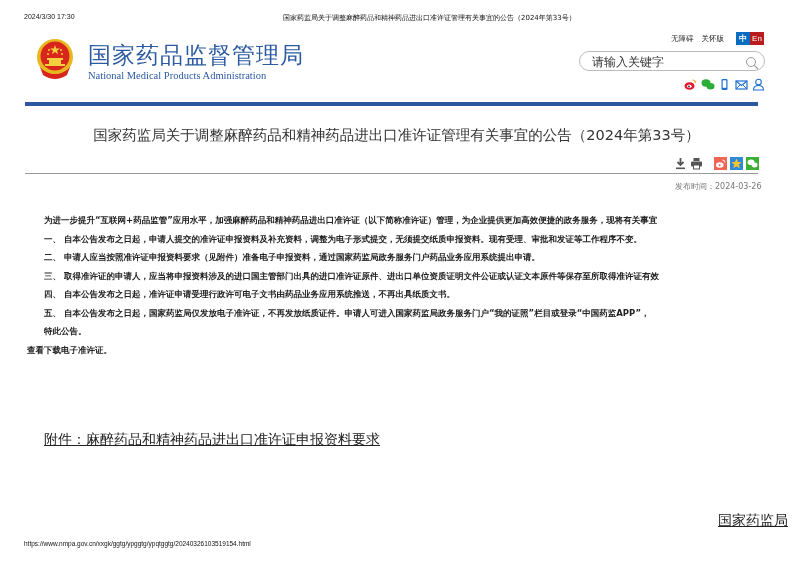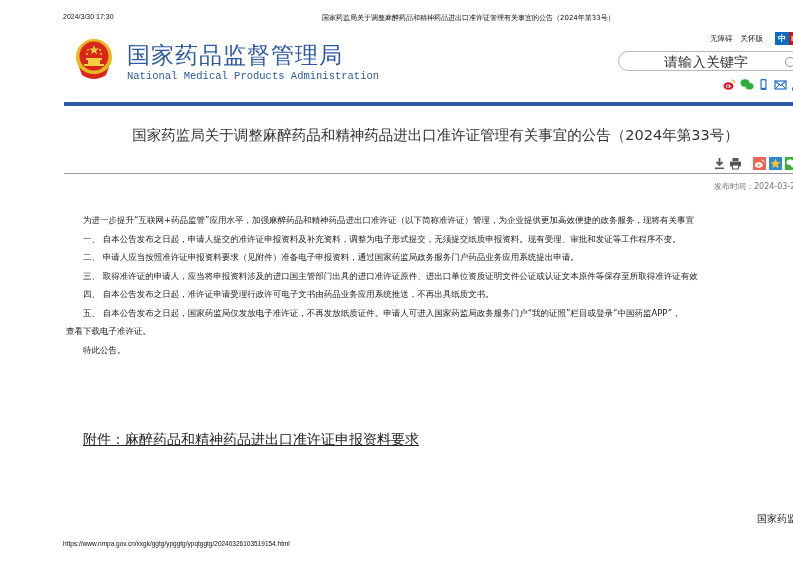--- a/index.html
+++ b/index.html
@@ -1,45 +1,45 @@
 <!DOCTYPE html>
 <html><head>
 <meta charset="utf-8">
 <style>
   html, body { margin:0; padding:0; }
   body { width:793px; height:561px; background:#fff; position:relative; overflow:hidden;
          font-family:"DejaVu Sans","Liberation Sans",sans-serif; color:#222; }
-  .abs { position:absolute;margin-left:39px; }
+  .abs { position:absolute; }
   .print-date { left:24px; top:13px; font-size:7px; color:#111; font-family:"Liberation Sans",sans-serif; }
   .print-title { left:283px; top:13px; font-size:7px; color:#111; white-space:nowrap; }
   .emblem { left:34px; top:37px; width:41px; width:40px; height:44px; }
   .site-cn { left:88px; top:40px; font-size:23px; font-weight:normal; color:#2c5aa0; letter-spacing:1px; white-space:nowrap; }
-  .site-en { left:88px; top:70px; font-size:10.5px; color:#2c5aa0; font-family:Liberation Mono, monospace; white-space:nowrap; }
+  .site-en { left:88px; top:70px; font-size:10.5px; color:#2c5aa0; font-family:Liberation Serif, serif; white-space:nowrap; }
   .top-links { left:671px; top:34px; font-size:7.5px; color:#222; white-space:nowrap; }
   .top-links span { margin-right:8px; cursor:pointer; }
   .lang { left:736px; top:32px; display:flex; }
   .lang div { width:14px; height:13px; font-size:8px; text-align:center; line-height:13px; cursor:pointer; }
   .lang .zh { background:#0a6cc0; color:#fff; font-weight:bold; }
   .lang .en { background:#b91c1c; color:#fff; font-family:"Liberation Sans",sans-serif; }
   .search { left:579px; top:51px; width:186px; height:20px; border:1px solid #bbb; border-radius:11px; box-sizing:border-box; }
-  .search input { position:absolute; left:12px; top:3px; width:150px; height:13px; border:none; outline:none; font-size:14px; color:#333; background:transparent; padding:0; font-family:"DejaVu Sans",sans-serif;text-align:center; }
+  .search input { position:absolute; left:12px; top:3px; width:150px; height:13px; border:none; outline:none; font-size:12px; color:#333; background:transparent; padding:0; font-family:"DejaVu Sans",sans-serif; }
   .search input::placeholder { color:#333; }
   .search .sicon { position:absolute; right:5px; top:3px; width:14px; height:14px; }
   .social { left:684px; top:76px; display:flex; gap:4px; align-items:center; }
   .social div { width:13px; height:13px; cursor:pointer; }
   .blue-bar { left:25px; top:102px; width:733px; height:4px; background:#2c5aa0; }
   .article-title { left:0; top:126px; width:793px; text-align:center; font-size:14.5px; color:#333; white-space:nowrap; }
   .tools { left:674px; top:155px; display:flex; gap:3px; align-items:center; }
   .tools .ic { width:13px; height:13px; cursor:pointer; }
   .divider { left:25px; top:173px; width:733px; height:1px; background:#999; }
   .pubdate { left:675px; top:181px; font-size:8px; color:#777; white-space:nowrap; }
   .body-text { left:44px; top:211px; width:720px; font-size:8.5px; line-height:18.5px; color:#222; }
-  .line { white-space:nowrap; }
+  .line { white-space:nowrap;font-weight:bold; }
   .attach { left:44px; top:431px; font-size:14px; color:#222; white-space:nowrap;text-decoration:underline; }
-  .sign { left:718px; top:512px; font-size:10px; color:#222; white-space:nowrap; }
+  .sign { left:718px; top:512px; font-size:14px; color:#222; white-space:nowrap;text-decoration:underline; }
   .url { left:24px; top:540px; font-size:6.5px; color:#111; font-family:"Liberation Sans",sans-serif; white-space:nowrap; }
 </style>
 </head>
 <body>
 
 <div class="abs print-date">2024/3/30 17:30</div>
 <div class="abs print-title">国家药监局关于调整麻醉药品和精神药品进出口准许证管理有关事宜的公告（2024年第33号）</div>
 
 <div class="abs emblem">
   <svg width="42" height="44" viewBox="0 0 42 44">
@@ -162,21 +162,21 @@
   <span>发布时间：</span><span>2024-03-26</span>
 </div>
 
 <div class="abs body-text">
   <div class="line" style="padding-left:0;">为进一步提升“互联网+药品监管”应用水平，加强麻醉药品和精神药品进出口准许证（以下简称准许证）管理，为企业提供更加高效便捷的政务服务，现将有关事宜</div>
   <div class="line">一、 自本公告发布之日起，申请人提交的准许证申报资料及补充资料，调整为电子形式提交，无须提交纸质申报资料。现有受理、审批和发证等工作程序不变。</div>
   <div class="line">二、 申请人应当按照准许证申报资料要求（见附件）准备电子申报资料，通过国家药监局政务服务门户药品业务应用系统提出申请。</div>
   <div class="line">三、 取得准许证的申请人，应当将申报资料涉及的进口国主管部门出具的进口准许证原件、进出口单位资质证明文件公证或认证文本原件等保存至所取得准许证有效</div>
   <div class="line">四、 自本公告发布之日起，准许证申请受理行政许可电子文书由药品业务应用系统推送，不再出具纸质文书。</div>
   <div class="line">五、 自本公告发布之日起，国家药监局仅发放电子准许证，不再发放纸质证件。申请人可进入国家药监局政务服务门户“我的证照”栏目或登录“中国药监APP”，</div>
+  <div class="line">特此公告。</div>
   <div class="line" style="margin-left:-17px;">查看下载电子准许证。</div>
-  <div class="line">特此公告。</div>
 </div>
 
 <div class="abs attach">附件：麻醉药品和精神药品进出口准许证申报资料要求</div>
 
 <div class="abs sign">国家药监局</div>
 
 <div class="abs url">https://www.nmpa.gov.cn/xxgk/ggtg/ypggtg/ypqtggtg/20240326103519154.html</div>
 
 </body></html>

